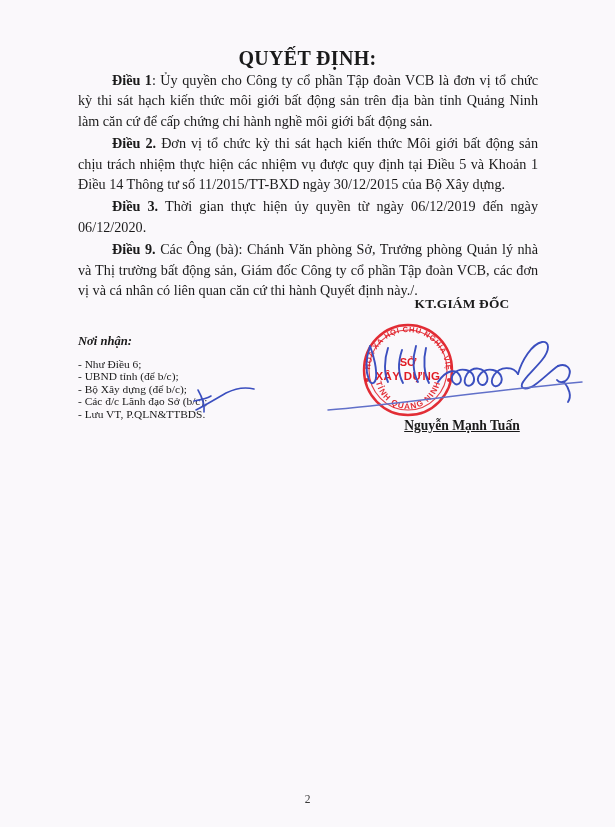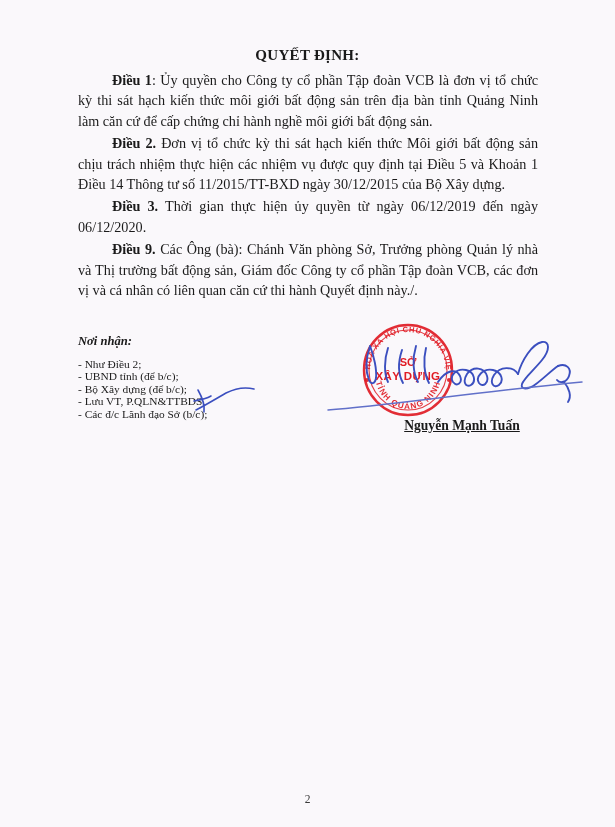--- a/index.html
+++ b/index.html
@@ -21,21 +21,21 @@
     inset: 0;
   }
 
   
   .doc-title {
     position: absolute;
     top: 47px;
     left: 0;
     width: 615px;
     text-align: center;
-    font-size: 15px;
+    font-size: 20px;
     font-weight: bold;
     letter-spacing: 0.3px;
   }
 
   
   .body-block {
     position: absolute;
     top: 70px;
     left: 78px;
     width: 460px;
@@ -166,37 +166,38 @@
 
     <p class="article">
       <span class="lead">Điều 9.</span><span> Các Ông (bà): Chánh Văn phòng Sở, Trưởng phòng Quản lý nhà và Thị trường bất động sản, Giám đốc Công ty cổ phần Tập đoàn VCB, các đơn vị và cá nhân có liên quan căn cứ thi hành Quyết định này./.</span>
     </p>
 
   </div>
 
   <div class="recipients">
     <div class="recipients-title">Nơi nhận:</div>
     <ul class="recipients-list">
-      <li>- Như Điều 2;</li>
+      <li>- Như Điều 6;</li>
       <li>- UBND tỉnh (để b/c);</li>
       <li>- Bộ Xây dựng (để b/c);</li>
+      <li>- Các đ/c Lãnh đạo Sở (b/c);</li>
       <li>- Lưu VT, P.QLN&amp;TTBDS.</li>
-      <li>- Các đ/c Lãnh đạo Sở (b/c);</li>
     </ul>
   </div>
 
   <svg class="initial-mark" viewBox="0 0 70 30">
     <g fill="none" stroke="#3b4fbf" stroke-width="1.6" stroke-linecap="round" stroke-linejoin="round">
       <path d="M6 4 C 10 11, 13 18, 12 26"></path>
       <path d="M2 15 C 8 14, 14 13, 19 10"></path>
       <path d="M4 24 C 12 20, 22 14, 34 7 C 44 2, 54 1, 62 3"></path>
     </g>
   </svg>
 
   <div class="sign-block">
+    <div class="sign-role1">KT.GIÁM ĐỐC</div>
   </div>
 
   <svg class="seal" viewBox="0 0 104 96">
     <defs>
       <path id="sealOuterArc" d="M 14 50 A 38 40 0 0 1 90 50" fill="none"></path>
       <path id="sealBottomArc" d="M 19 52 A 33 35 0 0 0 85 52" fill="none"></path>
     </defs>
     <g stroke="#e01b24" fill="none">
       <ellipse cx="52" cy="48" rx="44" ry="45" stroke-width="2.4" opacity="0.92"></ellipse>
       <ellipse cx="52" cy="48" rx="39" ry="40" stroke-width="1.1" opacity="0.85"></ellipse>

